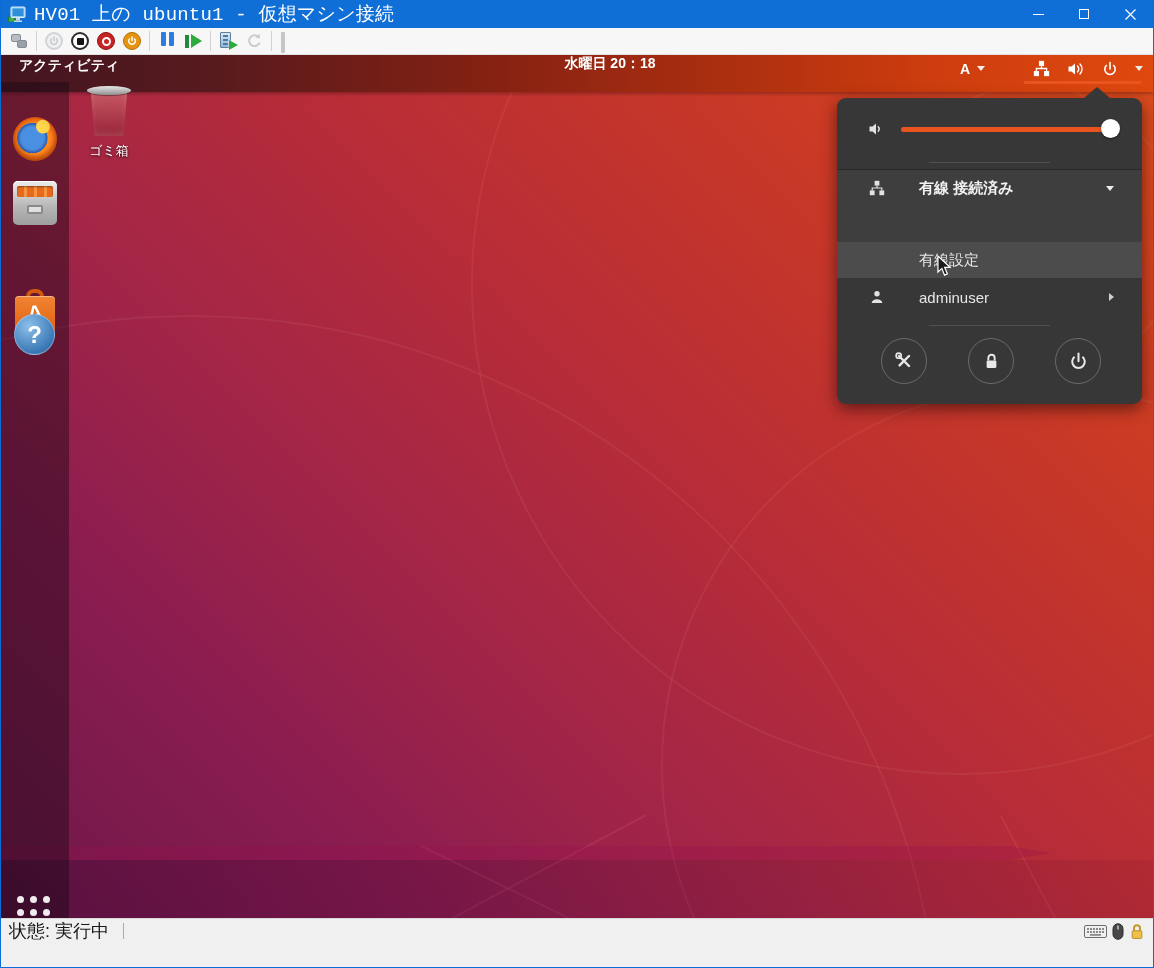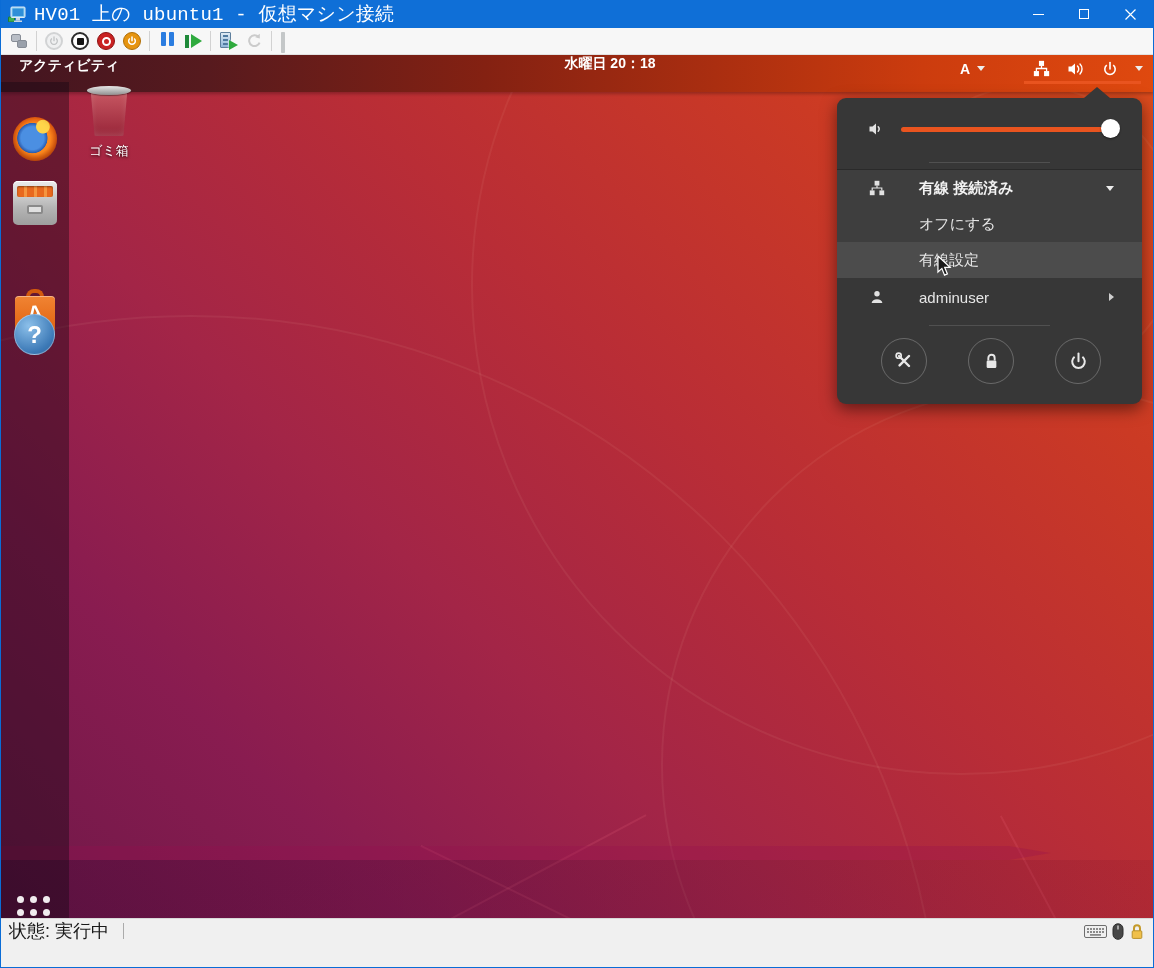--- a/index.html
+++ b/index.html
@@ -326,23 +326,20 @@
             <svg width="16" height="16" viewBox="0 0 16 16">
               <rect x="5.6" y="0.8" width="4.8" height="4.8" fill="#e2e2e2"></rect>
               <path d="M8 5.6 V8 M3.2 10.4 V8 H12.8 V10.4" stroke="#e2e2e2" stroke-width="1.2" fill="none"></path>
               <rect x="0.8" y="10.4" width="4.8" height="4.8" fill="#e2e2e2"></rect>
               <rect x="10.4" y="10.4" width="4.8" height="4.8" fill="#e2e2e2"></rect>
             </svg>
           </span>
           <span class="pm-text">有線 接続済み</span>
           <span class="pm-caret caret-d"></span>
         </div>
-        <div class="pm-row net-off">
-          <span class="pm-text">オフにする</span>
-        </div>
         <div class="pm-row net-set">
           <span class="pm-text">有線設定</span>
         </div>
       </div>
 
       <div class="pm-row user-row">
         <span class="pm-ic">
           <svg width="16" height="16" viewBox="0 0 16 16">
             <circle cx="8" cy="4.8" r="2.7" fill="#e2e2e2"></circle>
             <path d="M2.6 14 a5.5 4.6 0 0 1 10.8 0 z" fill="#e2e2e2"></path>

